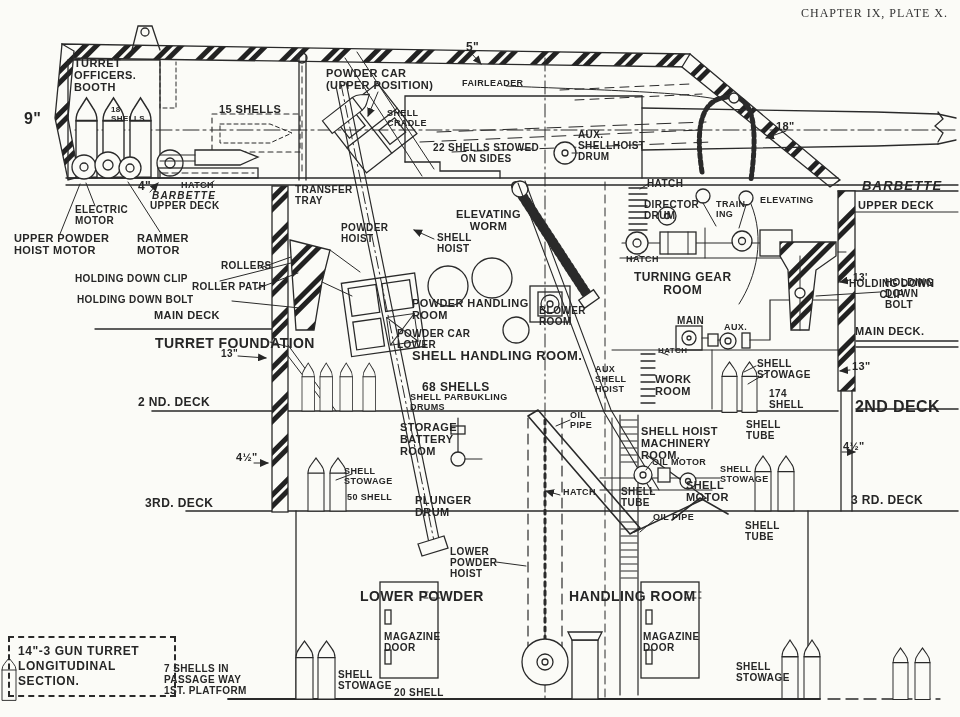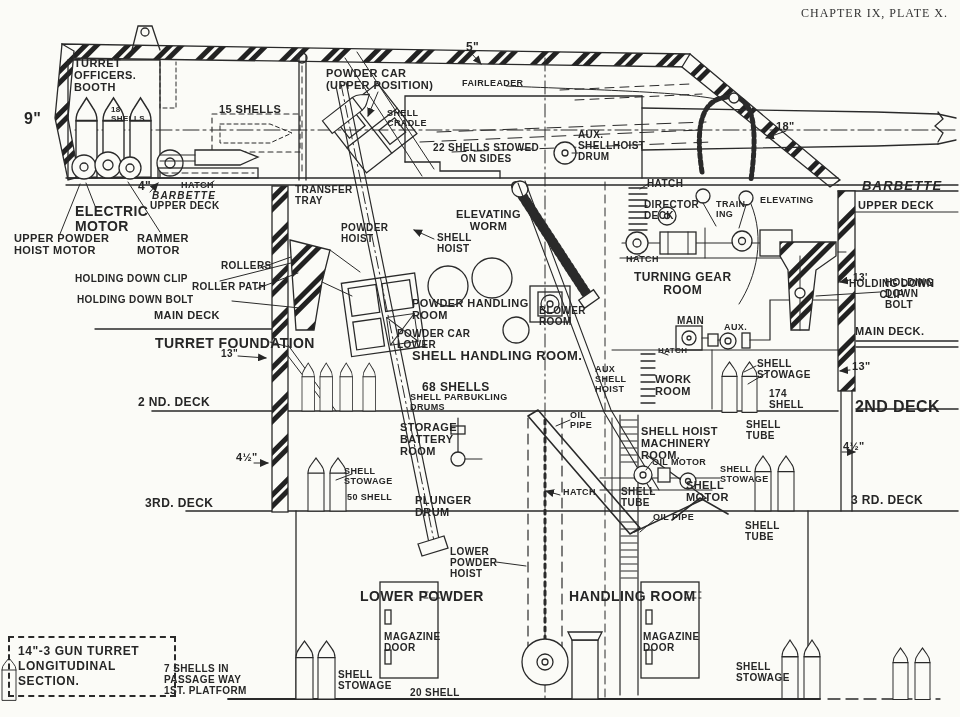--- a/index.html
+++ b/index.html
@@ -299,37 +299,37 @@
       <div class="lbl ctr" style="left: 433px; top: 142px; font-size: 10px;">22 SHELLS STOWED
 ON SIDES</div>
       <div class="lbl" style="left: 578px; top: 129px; font-size: 10px;">AUX.
 SHELLHOIST
 DRUM</div>
       <div class="lbl" style="left: 776px; top: 120px; font-size: 11px;">18"</div>
       <div class="lbl" style="left: 138px; top: 180px; font-size: 12px;">4"</div>
       <div class="lbl" style="left: 181px; top: 181px; font-size: 9px;">HATCH</div>
       <div class="lbl bold-it" style="left: 152px; top: 190px; font-size: 10px;">BARBETTE</div>
       <div class="lbl" style="left: 150px; top: 200px; font-size: 10px;">UPPER DECK</div>
-      <div class="lbl" style="left: 75px; top: 204px; font-size: 14px;">ELECTRIC
+      <div class="lbl" style="left: 75px; top: 204px; font-size: 10px;">ELECTRIC
 MOTOR</div>
       <div class="lbl" style="left: 14px; top: 232px; font-size: 11px;">UPPER POWDER
 HOIST MOTOR</div>
       <div class="lbl" style="left: 137px; top: 232px; font-size: 11px;">RAMMER
 MOTOR</div>
       <div class="lbl" style="left: 295px; top: 184px; font-size: 10px;">TRANSFER
 TRAY</div>
       <div class="lbl" style="left: 341px; top: 222px; font-size: 10px;">POWDER
 HOIST</div>
       <div class="lbl ctr" style="left: 456px; top: 208px; font-size: 11px;">ELEVATING
 WORM</div>
       <div class="lbl" style="left: 437px; top: 232px; font-size: 10px;">SHELL
 HOIST</div>
       <div class="lbl" style="left: 647px; top: 178px; font-size: 10px;">HATCH</div>
       <div class="lbl" style="left: 644px; top: 199px; font-size: 10px;">DIRECTOR
-DECK</div>
+DRUM</div>
       <div class="lbl" style="left: 716px; top: 200px; font-size: 9px;">TRAIN-
 ING</div>
       <div class="lbl" style="left: 760px; top: 196px; font-size: 9px;">ELEVATING</div>
       <div class="lbl bold-it" style="left: 862px; top: 179px; font-size: 13px;">BARBETTE</div>
       <div class="lbl" style="left: 858px; top: 199px; font-size: 11px;">UPPER DECK</div>
       <div class="lbl ctr" style="left: 849px; top: 238px; font-size: 10px; margin-top: 40px;">HOLDING DOWN
 CLIP</div>
       <div class="lbl" style="left: 853px; top: 272px; font-size: 10px;">13'</div>
       <div class="lbl" style="left: 885px; top: 277px; font-size: 10px;">HOLDING
 DOWN
@@ -404,21 +404,21 @@
 POWDER
 HOIST</div>
       <div class="lbl" style="left: 360px; top: 589px; font-size: 14px;">LOWER POWDER</div>
       <div class="lbl" style="left: 569px; top: 589px; font-size: 14px;">HANDLING ROOM</div>
       <div class="lbl" style="left: 384px; top: 631px; font-size: 10px;">MAGAZINE
 DOOR</div>
       <div class="lbl" style="left: 643px; top: 631px; font-size: 10px;">MAGAZINE
 DOOR</div>
       <div class="lbl" style="left: 338px; top: 669px; font-size: 10px;">SHELL
 STOWAGE</div>
-      <div class="lbl" style="left: 394px; top: 687px; font-size: 10px; margin-left: 16px;">20 SHELL</div>
+      <div class="lbl" style="left: 394px; top: 687px; font-size: 10px;">20 SHELL</div>
       <div class="lbl" style="left: 736px; top: 661px; font-size: 10px;">SHELL
 STOWAGE</div>
       <div class="lbl" style="left: 164px; top: 663px; font-size: 10px;">7 SHELLS IN
 PASSAGE WAY
 1ST. PLATFORM</div>
     </div>
 
 <div class="plate serif">CHAPTER IX, PLATE X.</div>
 <div class="titlebox">14"-3 GUN TURRET
 LONGITUDINAL

